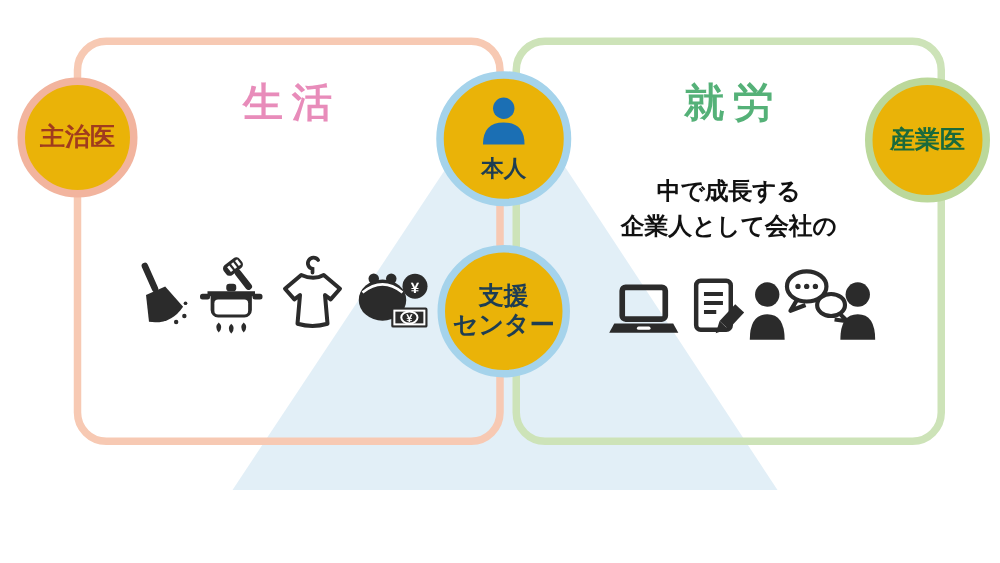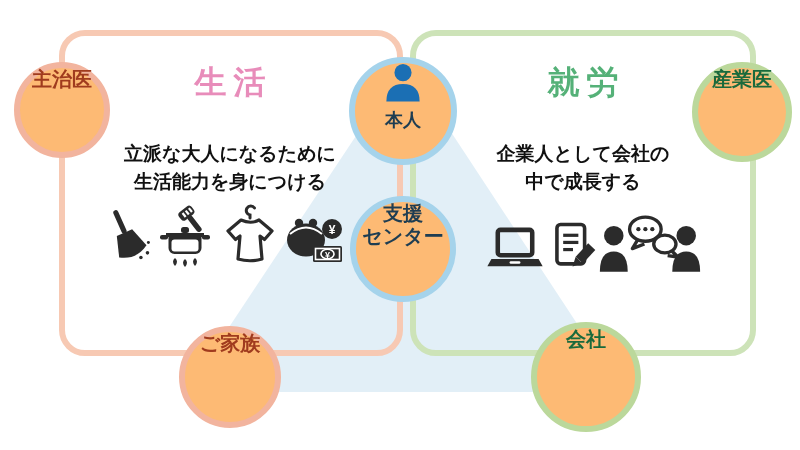--- a/index.html
+++ b/index.html
@@ -16,22 +16,22 @@
   .box-work{left:410px;top:30px;width:346px;height:326px;border:6px solid var(--work-box-border,#CDE3B8);}
   
   .title{position:absolute;z-index:2;font-size:32px;font-weight:bold;text-align:center;letter-spacing:0.22em;text-indent:0.22em;line-height:1;}
   .title-life{left:80px;top:66px;width:300px;color:var(--life-title,#E88CBA);}
   .title-work{left:443px;top:66px;width:280px;color:var(--work-title,#55B178);}
   .subtitle{position:absolute;z-index:2;font-size:19px;font-weight:bold;color:var(--body-text,#111);text-align:center;line-height:1.45;}
   .subtitle-life{left:70px;top:140px;width:320px;}
   .subtitle-work{left:443px;top:140px;width:280px;}
   
   .node{
-    position:absolute;z-index:3;border-radius:50%;background:#fdba74;box-sizing:border-box;
-    display:flex;flex-direction:column;align-items:center;text-align:center;
+    position:absolute;z-index:3;border-radius:50%;background:#eab308;box-sizing:border-box;
+    display:flex;flex-direction:column;align-items:center;justify-content:center;text-align:center;
   }
   .node-label{font-weight:bold;font-size:20px;line-height:1.15;}
   .life-node{border:6px solid var(--life-node-border,#F2B49E);}
   .life-node .node-label{color:var(--life-label-text,#A03B1E);}
   .work-node{border:6px solid var(--work-node-border,#BBD89B);}
   .work-node .node-label{color:var(--work-label-text,#1A6A3C);}
   .center-node{border:6px solid var(--center-node-border,#A5D3EB);}
   .center-node .node-label{color:var(--center-label-text,#1E3D52);}
   .node-doctor{left:14px;top:62px;width:96px;height:96px;}
   .node-occupational{left:692px;top:62px;width:100px;height:100px;}
@@ -61,29 +61,25 @@
 <div class="stage">
 
   <svg class="triangle" viewBox="0 0 800 450" aria-hidden="true">
     <polygon points="405,62 186,392 622,392"></polygon>
   </svg>
 
   <div class="box box-life"></div>
   <div class="box box-work"></div>
 
   <div class="title title-life">生活</div>
-  <div class="subtitle subtitle-life">
-    <div>立派な大人になるために</div>
-    <div>生活能力を身につける</div>
-  </div>
 
   <div class="title title-work">就労</div>
   <div class="subtitle subtitle-work">
+    <div>中で成長する</div>
     <div>企業人として会社の</div>
-    <div>中で成長する</div>
   </div>
 
   <span class="icon i-broom">
     <svg width="56" height="58" viewBox="0 0 60 62">
       <g transform="rotate(-24 30 30)">
         <rect class="ink" x="27.5" y="0" width="5.5" height="27" rx="2.7"></rect>
         <path class="ink" d="M21 26 h18 l7 22 q-16 10 -32 0 z"></path>
       </g>
       <circle class="ink" cx="47" cy="42" r="1.9"></circle>
       <circle class="ink" cx="53" cy="48" r="1.9"></circle>
@@ -186,21 +182,15 @@
     <span>
       <svg width="46" height="42" viewBox="0 0 52 48">
         <circle class="person-glyph" cx="26" cy="11" r="9.8"></circle>
         <path class="person-glyph" d="M7 44 q0 -20 19 -20 q19 0 19 20 z"></path>
       </svg>
     </span>
     <span class="node-label">本人</span>
   </div>
 
 
-  <div class="node life-node node-family">
-    <span class="node-label">ご家族</span>
-  </div>
 
-  <div class="node work-node node-company">
-    <span class="node-label">会社</span>
-  </div>
 
 </div>
 
 </body></html>

